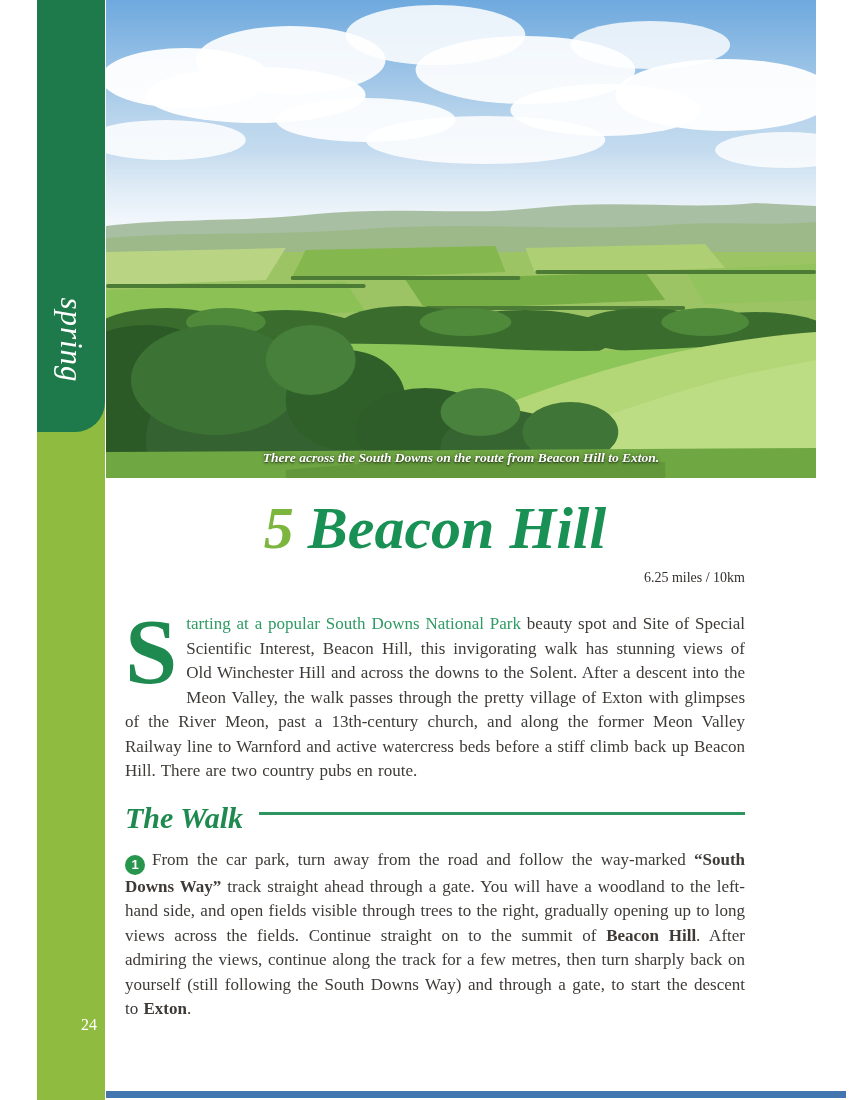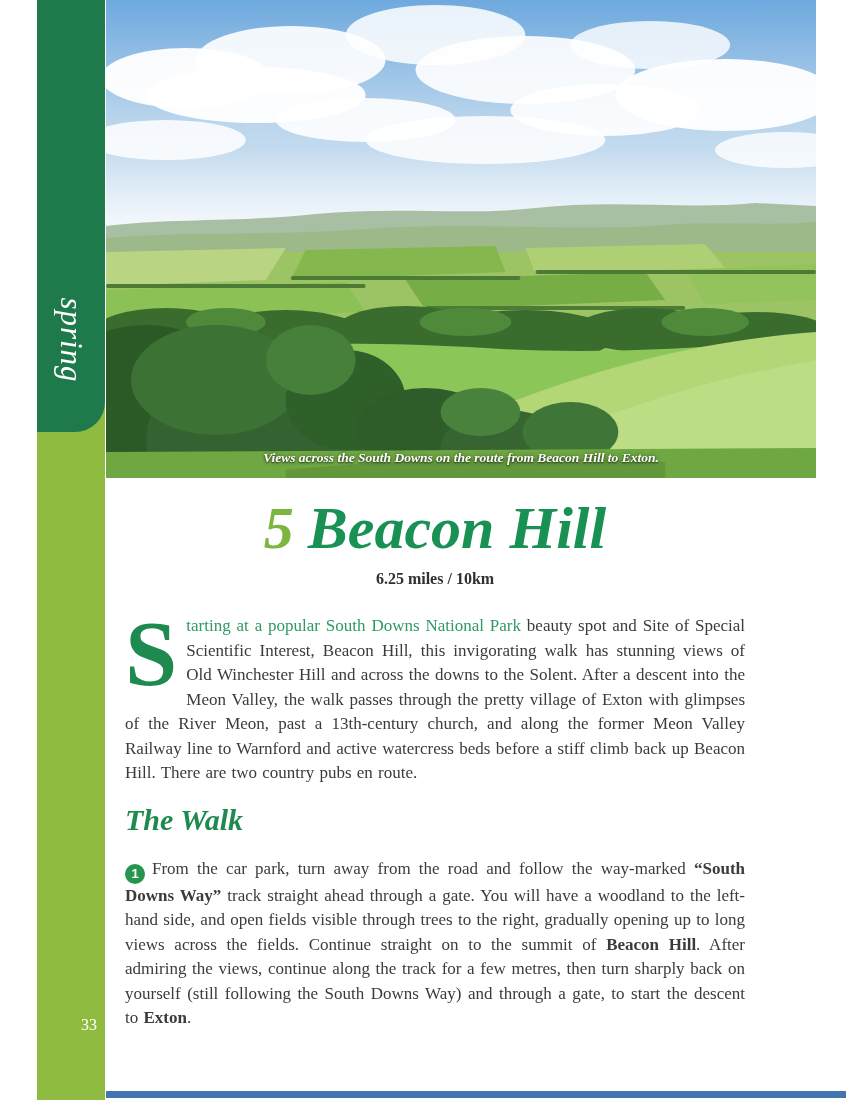--- a/index.html
+++ b/index.html
@@ -48,36 +48,36 @@
   }
   .title-number{
     font-size:60px;font-weight:bold;font-style:italic;
     color:var(--number-green,#7db63e);
   }
   .title-name{
     font-size:60px;font-weight:bold;font-style:italic;
     color:var(--title-green,#199155);
   }
   .title-distance{
-    text-align:center;margin-top:12px;font-size:16px;font-weight:bold;
+    text-align:right;margin-top:12px;font-size:14px;font-weight:normal;
     color:#332f2c;
   }
   .intro{
     margin-top:26px;font-size:17px;line-height:24.5px;text-align:justify;
     word-spacing:1px;
   }
   .dropcap{
     float:left;font-size:94px;line-height:74px;font-weight:bold;
     color:var(--heading-green,#1f8a50);padding-right:9px;padding-top:2px;
   }
   .leadin{
     font-weight:normal;color:var(--leadin-green,#2f9a63);
   }
   .walk-heading-row{
-    display:flex;align-items:flex-start;margin-top:8px;flex-direction:column;
+    display:flex;align-items:center;margin-top:8px;
   }
   .walk-heading{
     font-size:30px;font-weight:bold;font-style:italic;line-height:1.1;
     color:var(--heading-green,#1f8a50);white-space:nowrap;
   }
   .walk-rule{
     flex:1;height:3px;background:var(--rule-green,#2e9460);
     margin-left:16px;margin-bottom:7px;
   }
   .step{
@@ -100,21 +100,21 @@
 </style>
 </head>
 <body>
 
 <div class="page">
 
   <div class="season-strip"></div>
   <div class="season-tab">
     <span class="season-label">spring</span>
   </div>
-  <div class="page-number">33</div>
+  <div class="page-number">24</div>
 
   <div class="photo">
     <svg viewBox="0 0 711 478" width="710" height="478" preserveAspectRatio="none">
       <defs>
         <linearGradient id="sky" x1="0" y1="0" x2="0" y2="1">
           <stop offset="0" stop-color="#6ea9de"></stop>
           <stop offset="0.45" stop-color="#b8d4ec"></stop>
           <stop offset="1" stop-color="#e9f1f8"></stop>
         </linearGradient>
         <linearGradient id="haze" x1="0" y1="0" x2="0" y2="1">
@@ -179,21 +179,21 @@
       </g>
       <g>
         <ellipse cx="320" cy="430" rx="70" ry="42" fill="#2f5d29"></ellipse>
         <ellipse cx="400" cy="448" rx="65" ry="38" fill="#366531"></ellipse>
         <ellipse cx="465" cy="432" rx="48" ry="30" fill="#3f7536"></ellipse>
         <ellipse cx="375" cy="412" rx="40" ry="24" fill="#49823c"></ellipse>
       </g>
       <path d="M0,452 L711,448 L711,478 L0,478 Z" fill="#6fa743"></path>
       <path d="M180,470 C300,458 460,456 560,462 L560,478 L180,478 Z" fill="#5f9339" opacity=".8"></path>
     </svg>
-    <div class="photo-caption">Views across the South Downs on the route from Beacon Hill to Exton.</div>
+    <div class="photo-caption">There across the South Downs on the route from Beacon Hill to Exton.</div>
   </div>
 
   <div class="content">
 
     <div class="title-row">
       <span class="title-number">5</span>
       <span class="title-name">Beacon Hill</span>
     </div>
     <div class="title-distance">6.25 miles / 10km</div>
 

